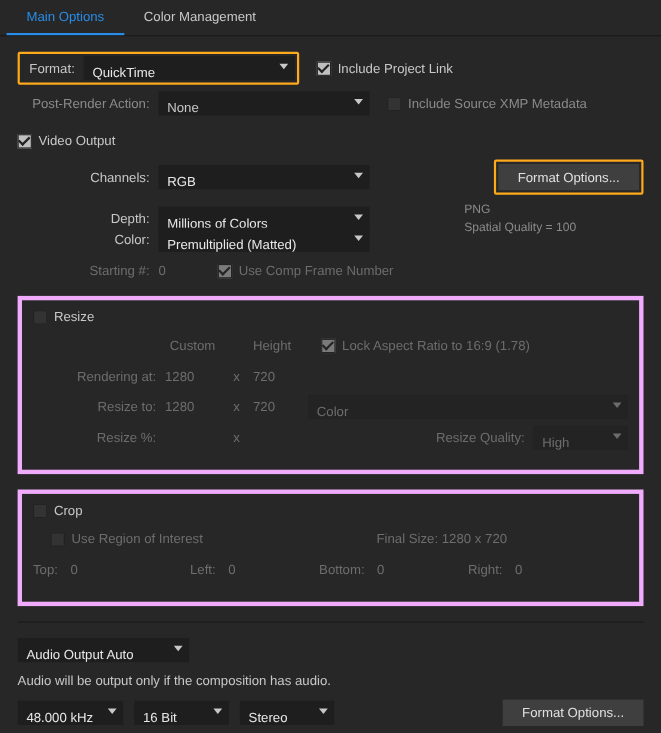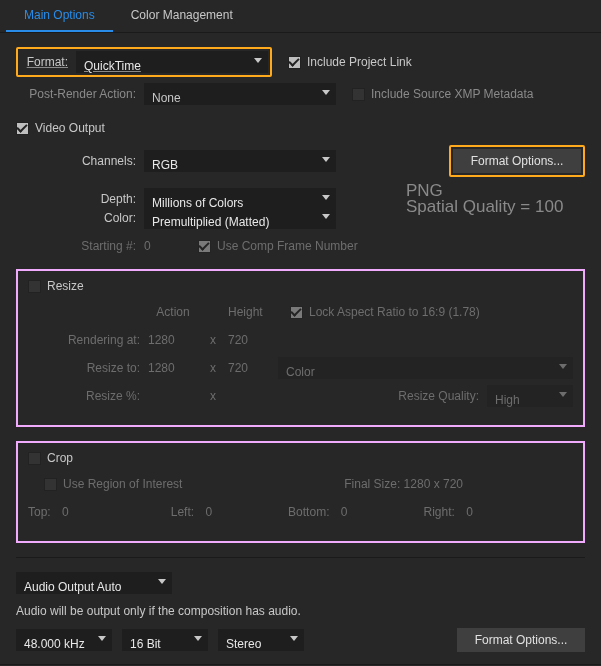--- a/index.html
+++ b/index.html
@@ -23,30 +23,30 @@
   .chev { width: 0; height: 0; border-left: 4px solid transparent; border-right: 4px solid transparent; border-top: 5px solid #c8c8c8; display: inline-block; }
 
   .check { width: 13px; height: 13px; background: #555; border: 1px solid #222; position: relative; display: inline-block; flex: 0 0 13px; }
   .check.checked { background: #bfbfbf; }
   .check.checked::after { content:""; position:absolute; left:2px; top:-1px; width:4px; height:8px; border: solid #222; border-width: 0 2px 2px 0; transform: rotate(45deg); }
   .check.dark { background: #333; }
   .check-lbl { margin-left: 6px; color: #8a8a8a; }
   .check-lbl.bright { color: #c8c8c8; }
 
   .highlight { border: 2px solid #ffa91c; border-radius: 2px; padding: 2px; }
-  .hl-format { display: flex; align-items: center; text-decoration: underline; }
+  .hl-format { display: flex; align-items: center; }
 
   .btn { background: #3f3f3f; color: #e0e0e0; border: none; height: 24px; padding: 0 5px; cursor: pointer; font-size: 12px; }
 
-  .section { border: 2px solid #f0abfc; margin: 10px 0 14px 0; padding: 8px 10px 12px 10px; position: relative; }
+  .section { border: 4px solid #f0abfc; margin: 10px 0 14px 0; padding: 8px 10px 12px 10px; position: relative; }
   .sec-head { display: flex; align-items: center; margin-bottom: 8px; }
   .dim { color: #6d6d6d; }
 
   .footer { display: flex; justify-content: flex-end; gap: 16px; padding: 14px 22px; border-top: 1px solid #1a1a1a; margin-top: 12px; }
-  .codec { color: #8a8a8a; font-size: 17px; line-height: 16px; }
+  .codec { color: #8a8a8a; font-size: 11px; line-height: 16px; margin-left: 16px; }
 
   .col-gap > * { margin-right: 30px; }
   .col-gap > *:last-child { margin-right: 0; }
 </style>
 </head>
 <body>
 
 <div class="panel">
 
   <div class="tabs">
@@ -125,21 +125,21 @@
       <span class="check-lbl dim">Use Comp Frame Number</span>
     </div>
 
     <div class="section">
       <div class="sec-head">
         <span class="check dark"></span>
         <span class="check-lbl bright">Resize</span>
       </div>
       <div class="row dim">
         <span style="width:120px"></span>
-        <span style="width:50px;text-align:center">Action</span>
+        <span style="width:50px;text-align:center">Custom</span>
         <span style="width:30px"></span>
         <span style="width:50px;text-align:left">Height</span>
         <span style="width:12px"></span>
         <span class="check checked" style="opacity:.55"></span>
         <span class="check-lbl dim">Lock Aspect Ratio to 16:9 (1.78)</span>
       </div>
       <div class="row dim">
         <span class="lbl dim" style="width:120px">Rendering at:</span>
         <span style="width:50px">1280</span>
         <span style="width:30px;text-align:center">x</span>

